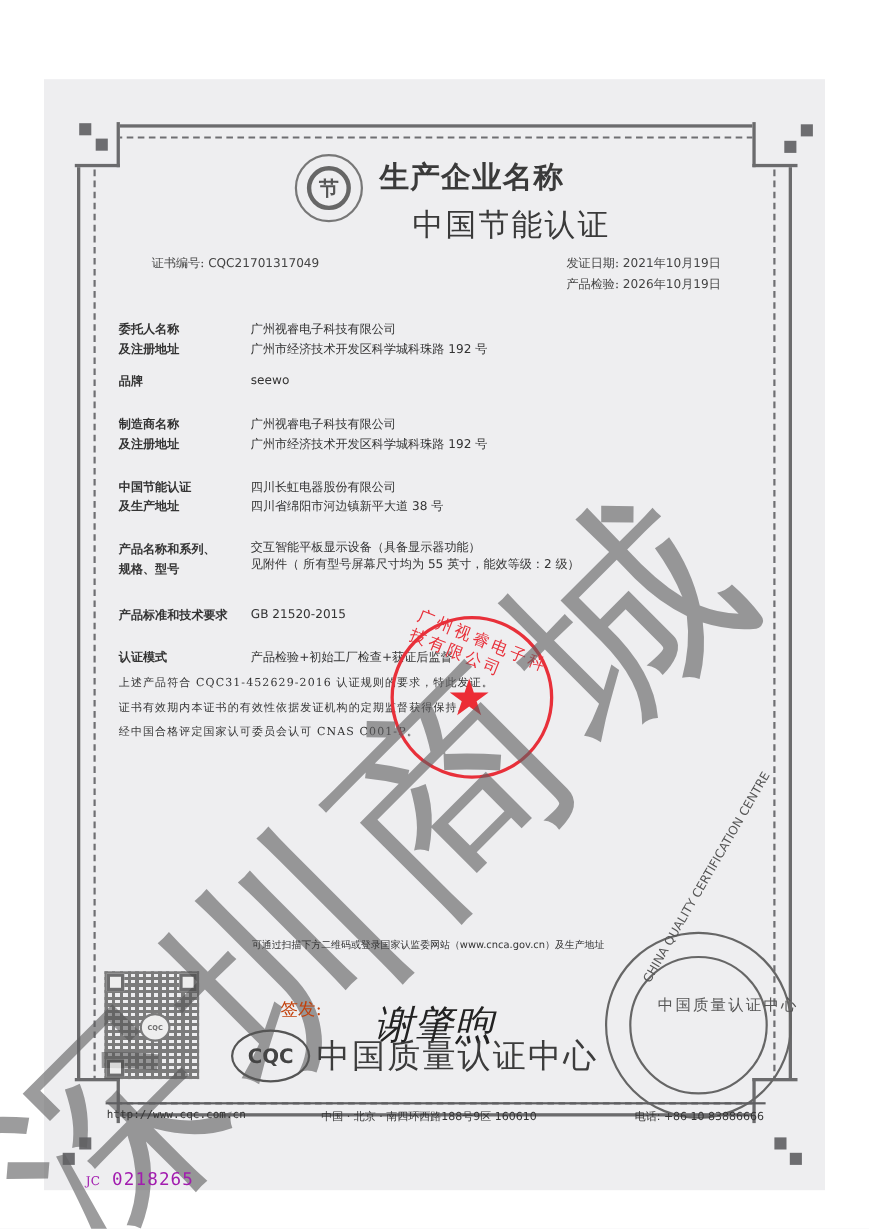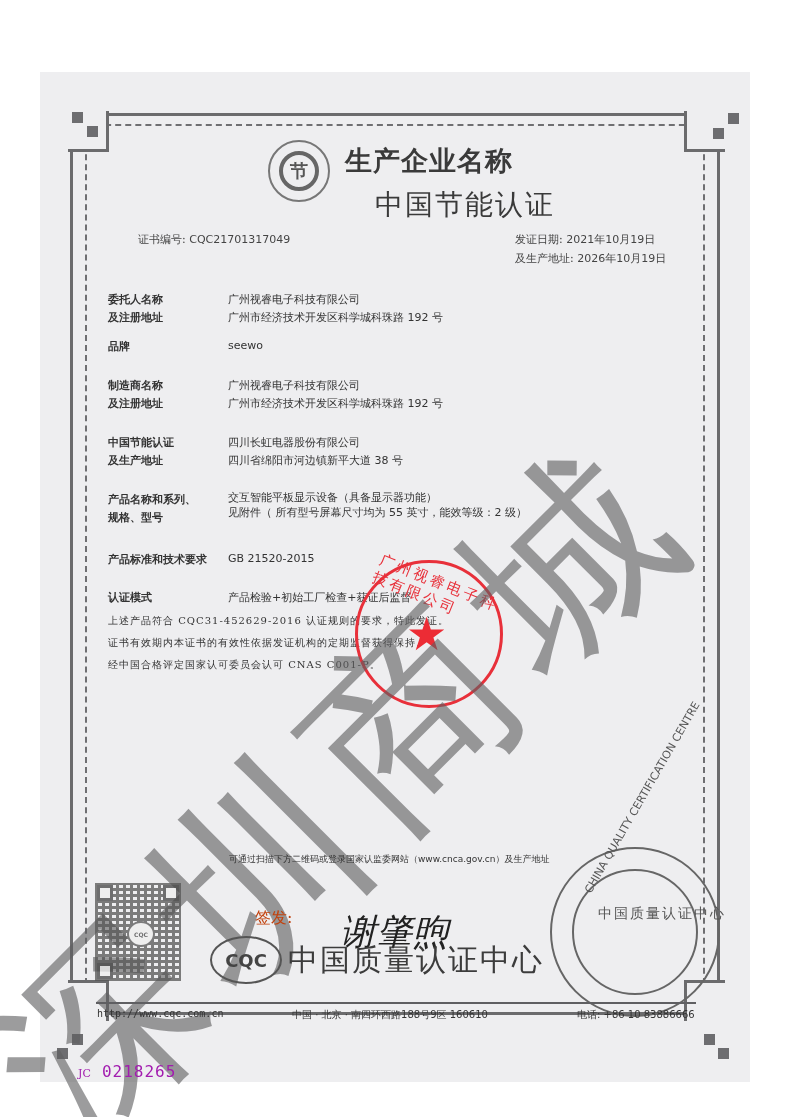--- a/index.html
+++ b/index.html
@@ -92,21 +92,21 @@
 
 <div class="meta" style="left:138px;top:232px">
   <b>证书编号:</b>
   <span>CQC21701317049</span>
 </div>
 <div class="meta" style="left:515px;top:232px">
   <b>发证日期:</b>
   <span>2021年10月19日</span>
 </div>
 <div class="meta" style="left:515px;top:251px">
-  <b>及生产地址:</b>
+  <b>产品检验:</b>
   <span>2026年10月19日</span>
 </div>
 
 <div class="field-label" style="top:292px">委托人名称</div>
 <div class="field-value" style="top:292px">广州视睿电子科技有限公司</div>
 <div class="field-label" style="top:310px">及注册地址</div>
 <div class="field-value" style="top:310px">广州市经济技术开发区科学城科珠路 192 号</div>
 <div class="field-label" style="top:339px">品牌</div>
 <div class="field-value" style="top:339px">seewo</div>
 <div class="field-label" style="top:378px">制造商名称</div>

